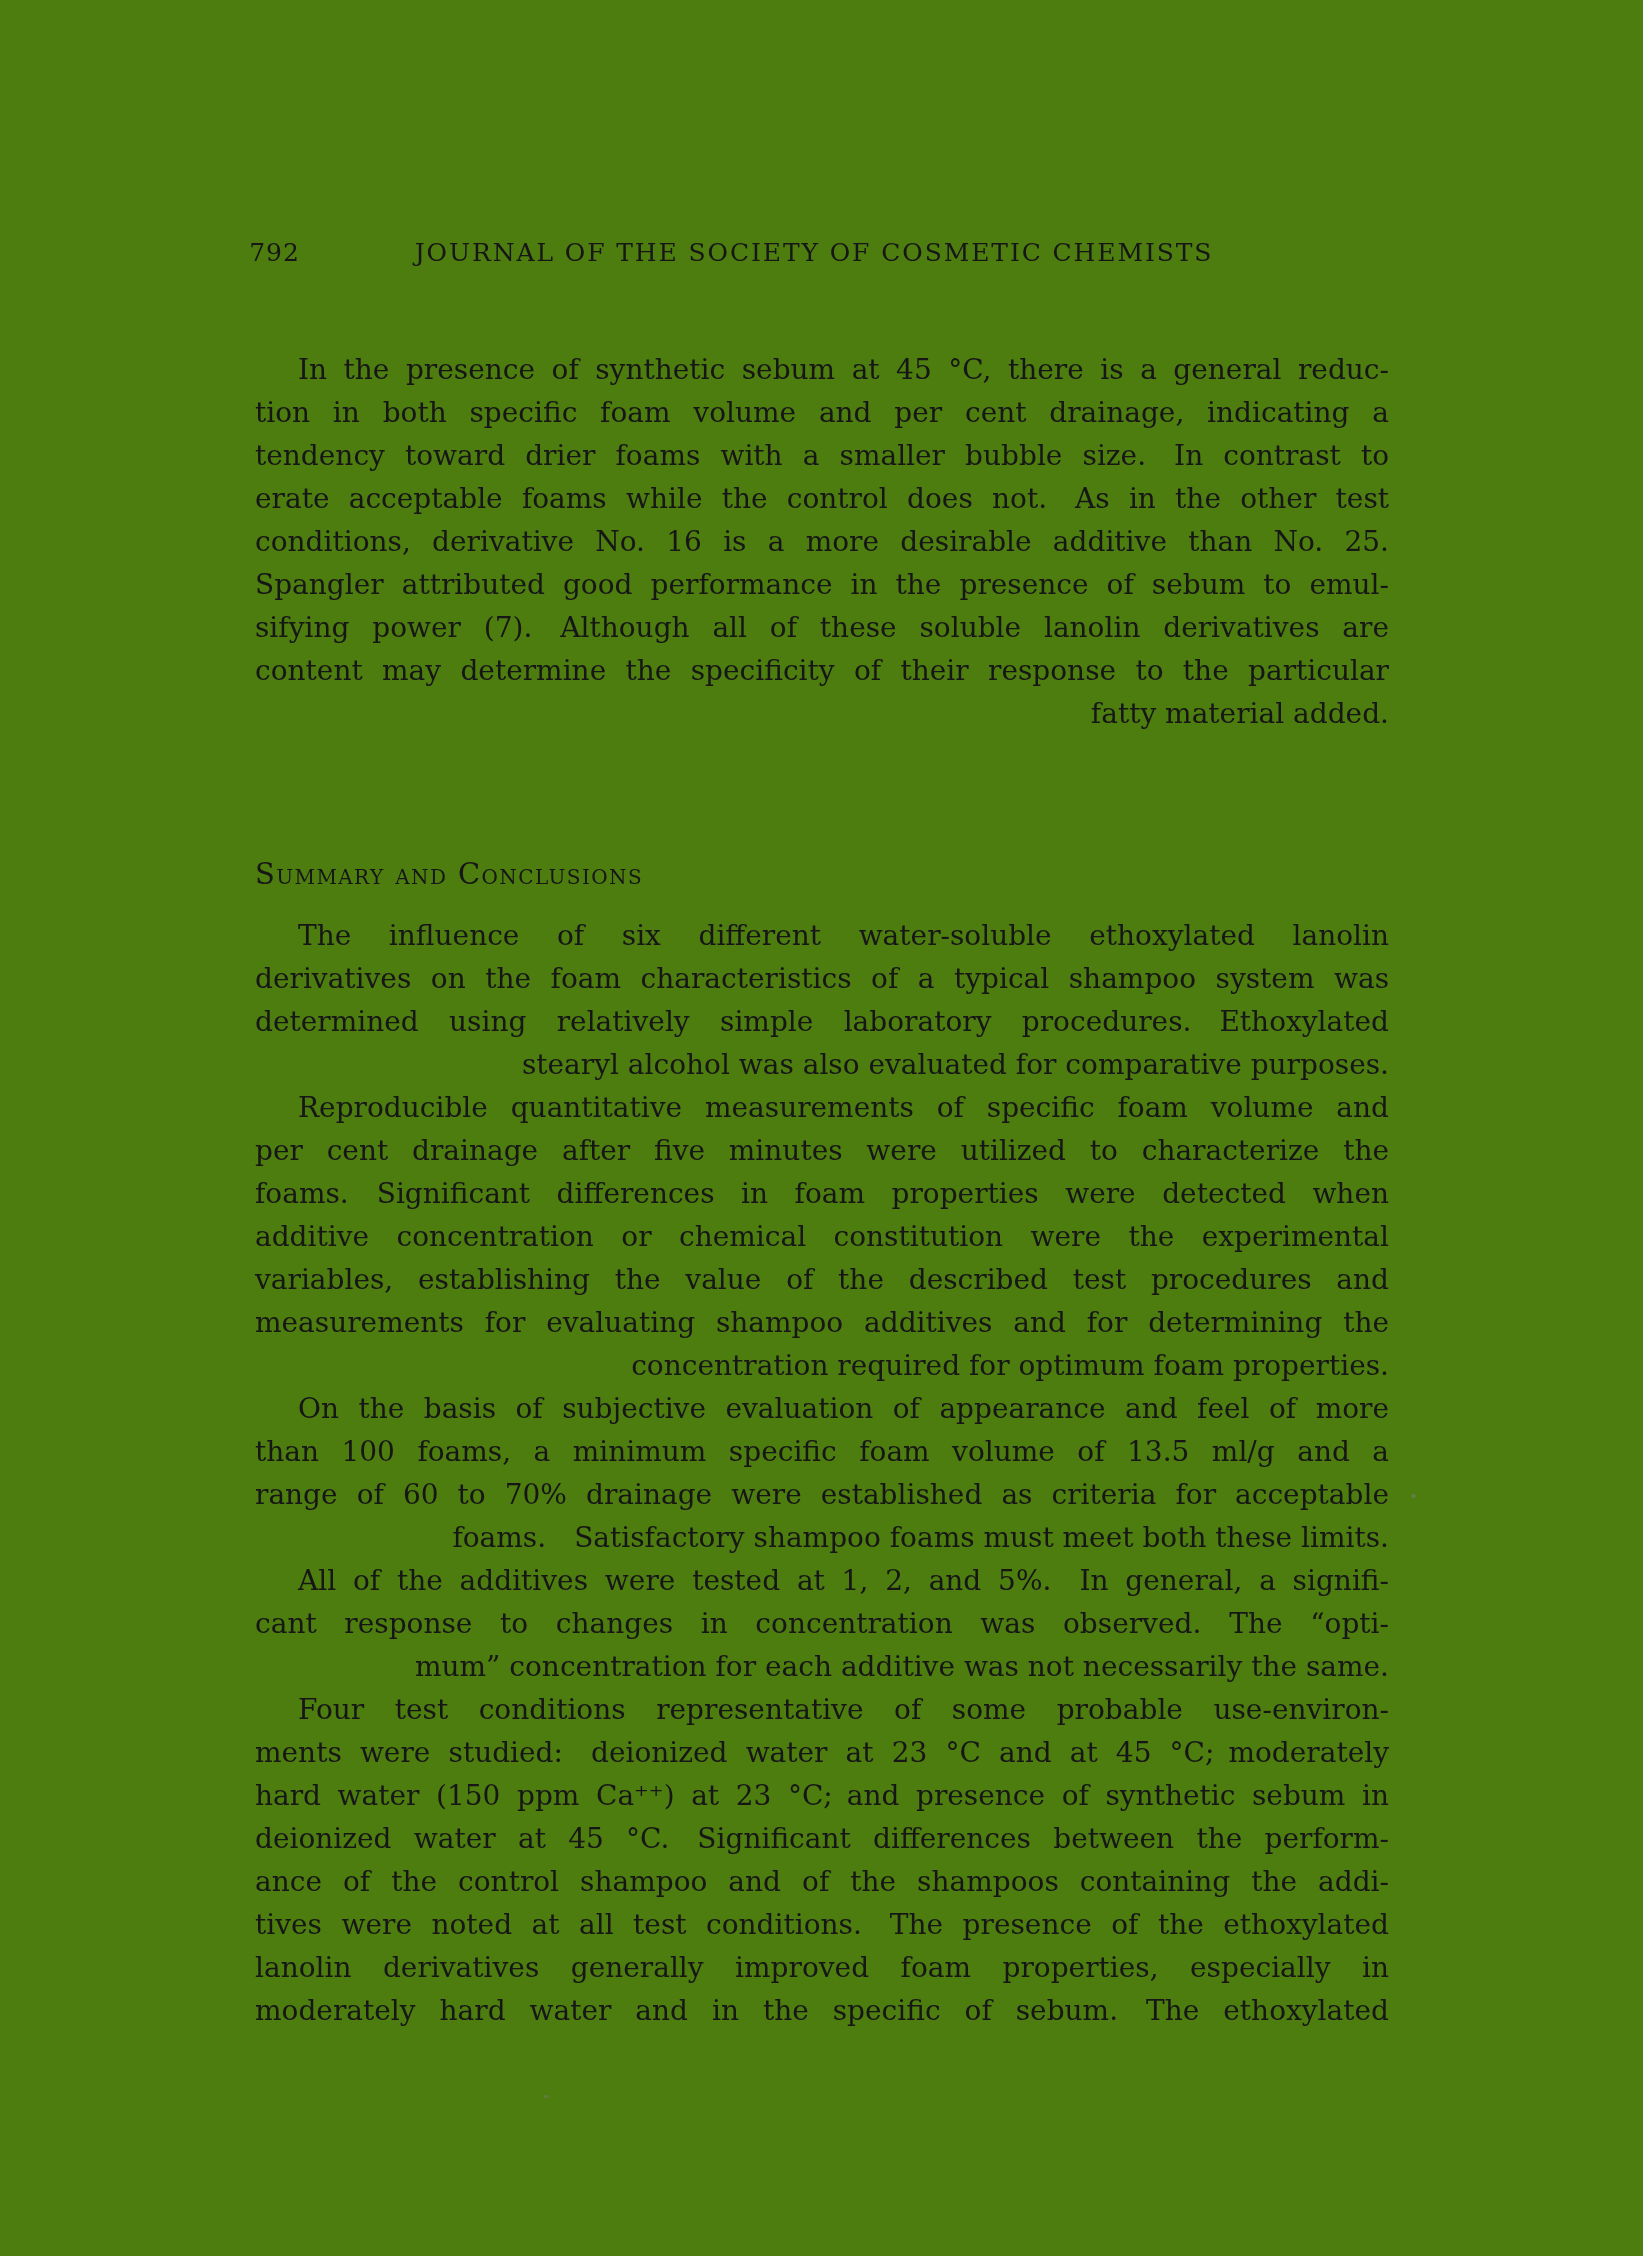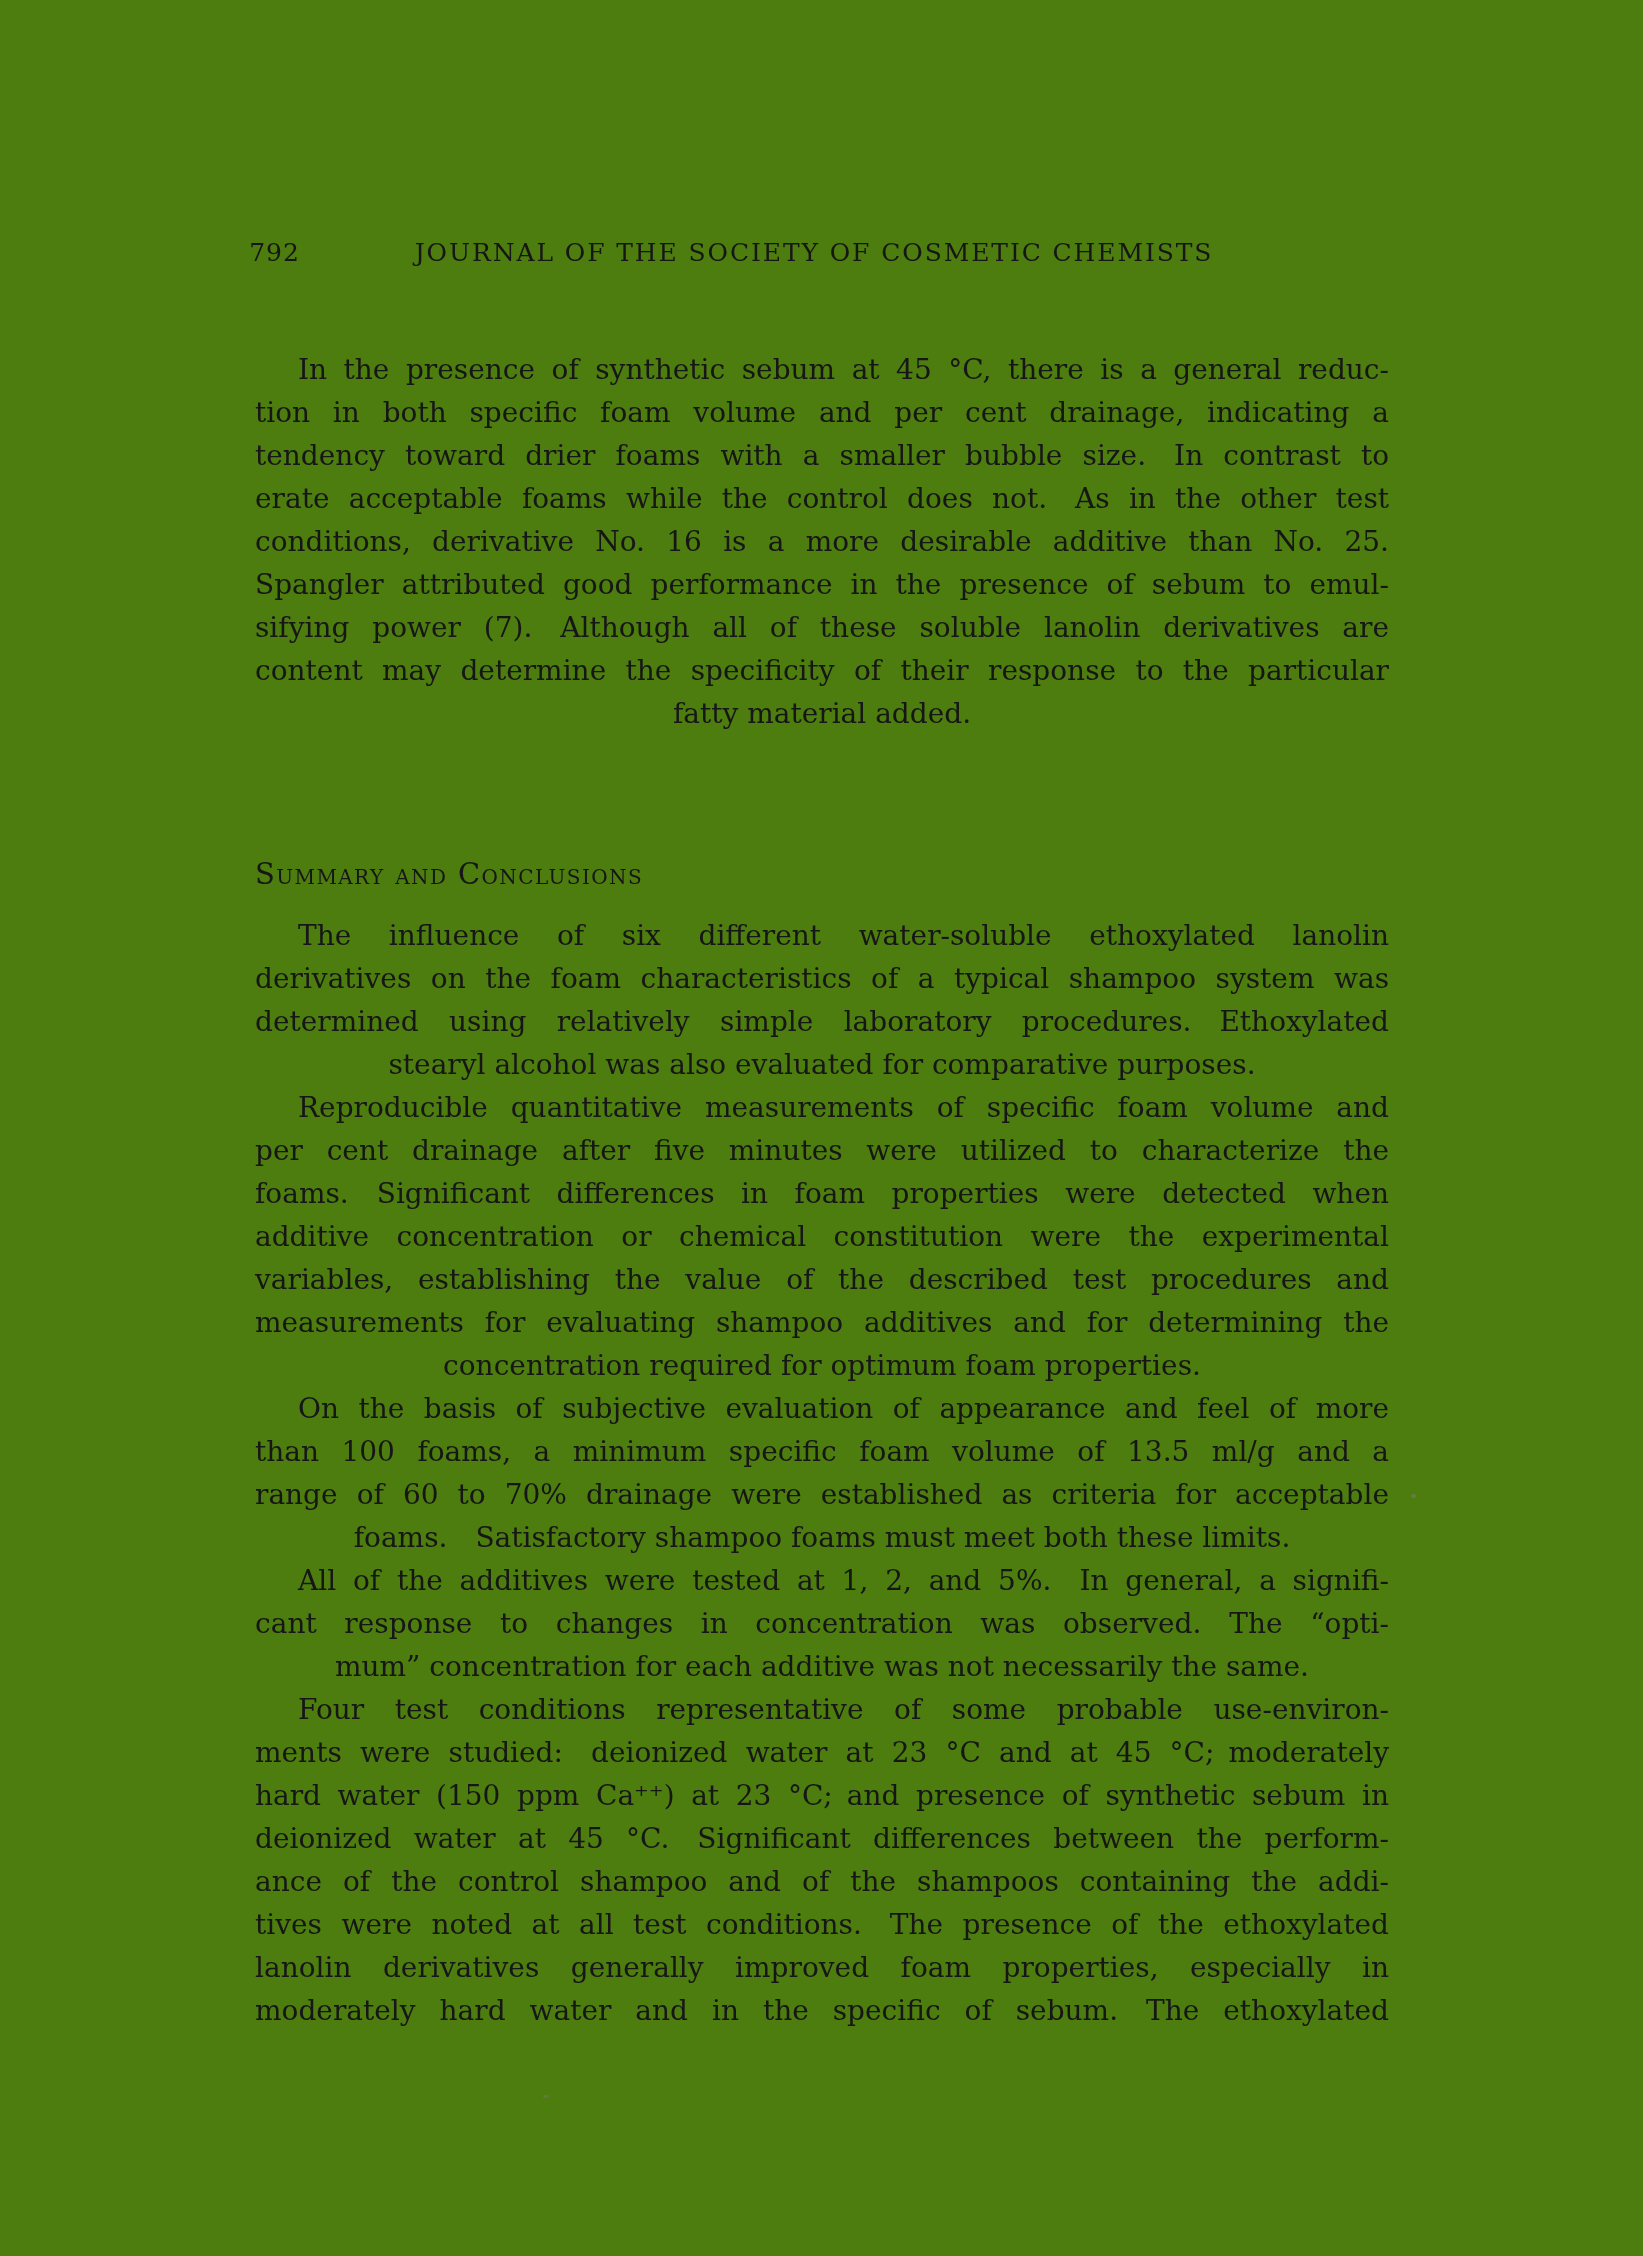--- a/index.html
+++ b/index.html
@@ -50,21 +50,21 @@
     top: 853px;
     left: 255px;
     width: 1134px;
     font-size: 29px;
     line-height: 43px;
     font-variant: small-caps;
     letter-spacing: 1.4px;
   }
   .tl { height: 43px; overflow: visible; }
   .jl { text-align: justify; text-align-last: justify; }
-  .ll { text-align: center; }
+  .ll { text-align: right; }
   .fi { text-indent: 43px; }
   .artifact-dot {
     position: absolute;
     background: #7a7a7a;
     border-radius: 50%;
   }
   #dot-1 { left: 1411px; top: 1494px; width: 4.8px; height: 3.8px; opacity: .55; }
   #dot-2 { left: 543px; top: 2095px; width: 5.8px; height: 2.9px; opacity: .45; }
 </style>
 </head>

